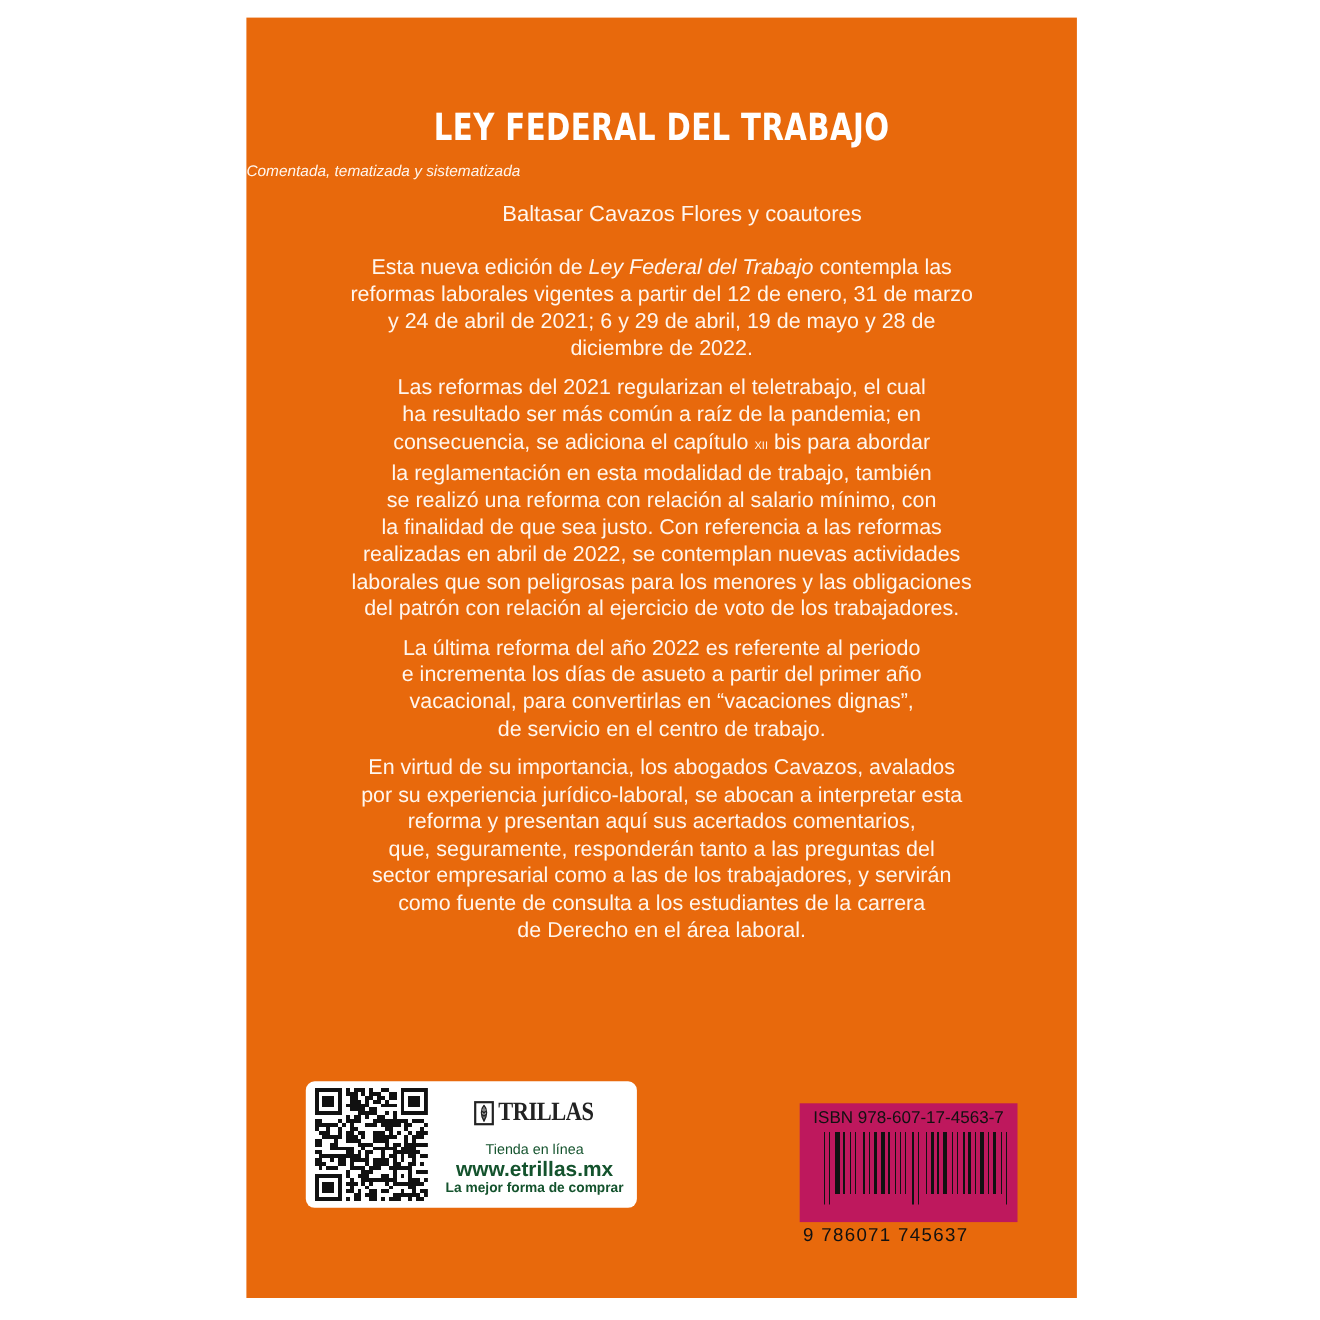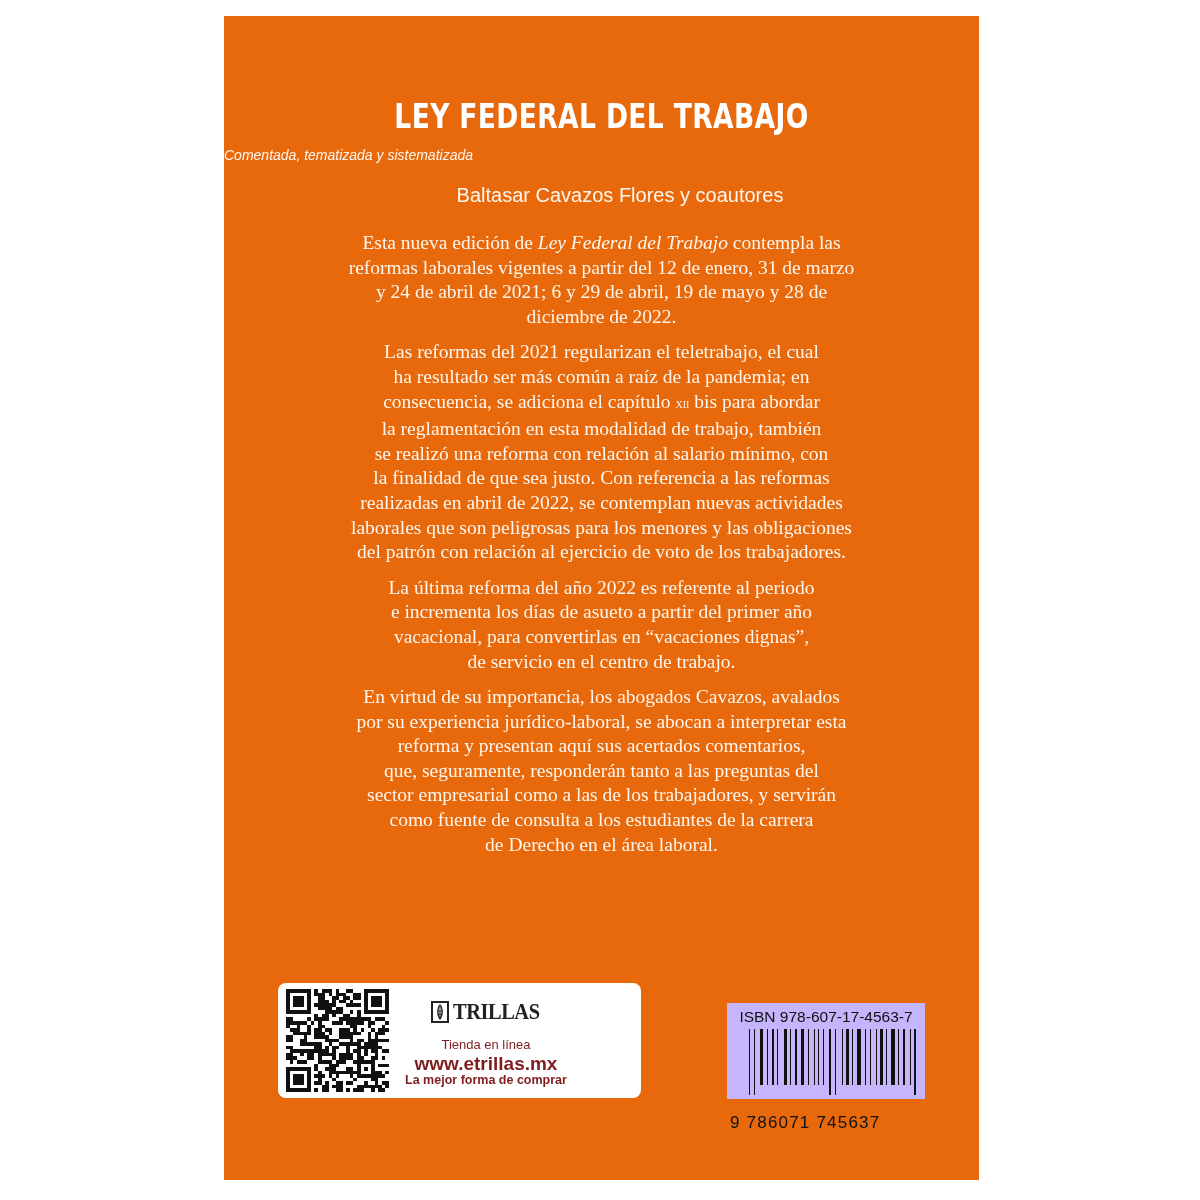--- a/index.html
+++ b/index.html
@@ -44,31 +44,30 @@
       color: #fff6ee;
       padding-left: 37px;
     }
     .body-text {
       position: absolute;
       left: 40px; right: 40px; top: 215px;
       text-align: center;
       font-size: 19.5px;
       line-height: 24.6px;
       color: #fff6ee;
-      font-family: Liberation Serif, serif;
     }
     .body-text p { margin: 0 0 11px 0; }
     .body-text .line { display: block; white-space: nowrap; }
     .smallcaps { font-size: 10px; }
     .em { font-style: italic; }
 
     .sticker {
       position: absolute;
       left: 54px; top: 967px;
-      width: 363px; height: 115px;
+      width: 301px; height: 115px;
       background: #ffffff;
       border-radius: 8px;
       color: #222;
     }
     .qr {
       position: absolute;
       left: 8px; top: 6px;
       width: 103px; height: 103px;
     }
     .trillas-logo {
@@ -88,32 +87,32 @@
       font-size: 24px;
       letter-spacing: -0.5px;
       transform: scaleX(0.85);
       transform-origin: left center;
       color: #222;
     }
     .store-line {
       position: absolute;
       left: 118px; width: 180px;
       text-align: center;
-      color: #7f1d1d;
+      color: #14532d;
       white-space: nowrap;
     }
     .store-1 { top: 54px; font-size: 13px; }
     .store-2 { top: 70px; font-size: 19px; font-weight: bold; }
     .store-3 { top: 90px; font-size: 12.5px; font-weight: bold; }
 
     .isbn-box {
       position: absolute;
       left: 503px; top: 987px;
-      width: 198px; height: 96px;
-      background: #c4b5fd;
+      width: 198px; height: 108px;
+      background: #be185d;
       color: #111;
     }
     .isbn-label {
       position: absolute; left: 0; right: 0; top: 5px;
       text-align: center;
       font-size: 15.5px;
       white-space: nowrap;
     }
     .barcode {
       position: absolute; left: 22px; top: 26px;

